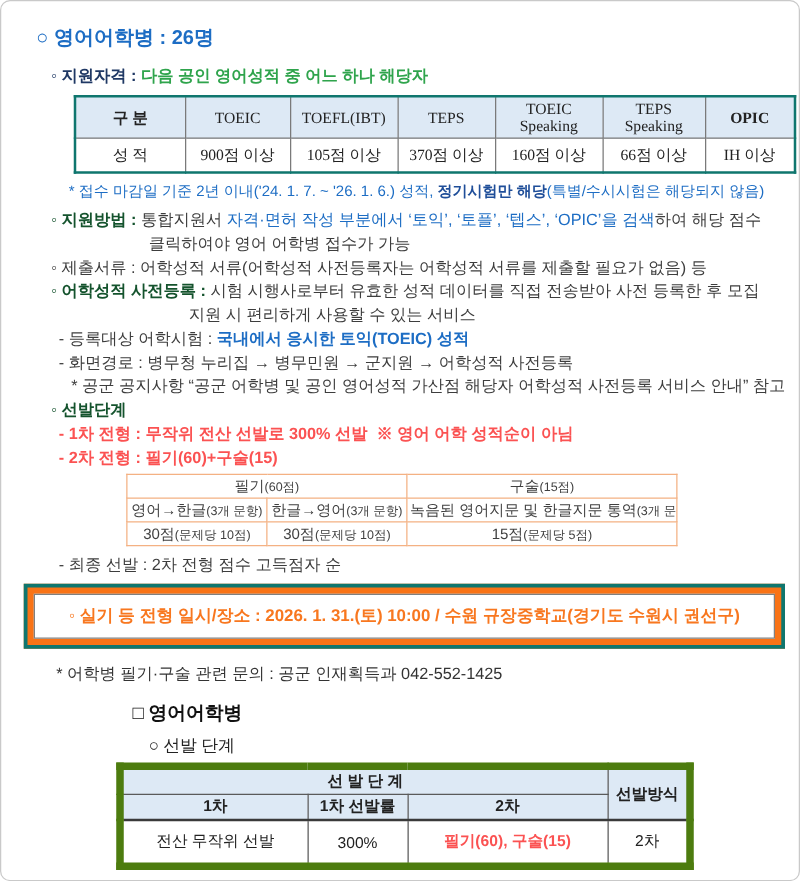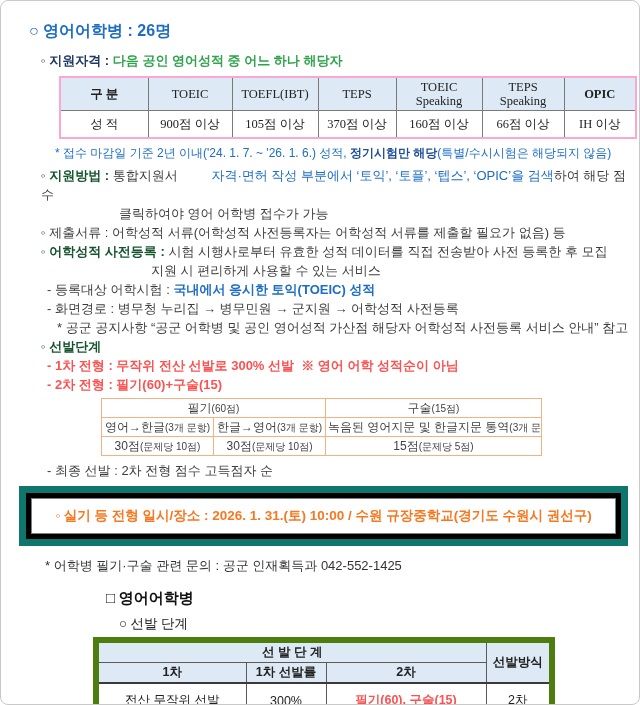--- a/index.html
+++ b/index.html
@@ -18,53 +18,53 @@
     margin-bottom:10px;
   }
   .qual { margin-left:12px; font-weight:bold; margin-bottom:6px; }
   .qual .qlabel { color:var(--navy,#1f3864); }
   .qual .qvalue { color:var(--green,#2fa44c); }
 
   table.t1 {
     border-collapse:collapse; table-layout:fixed; width:576px;
     margin:0 0 6px 30px;
     font-family:"Liberation Serif", serif;
-    border:2px solid #f9a8d4;
+    border:2px solid #0f766e;
   }
   .t1 th, .t1 td { border:1px solid #7a7a7a; text-align:center; font-size:12.5px; color:#222; padding:0 1px; }
   .t1 thead th { background:var(--thbg,#dde9f5); height:32px; font-weight:normal; white-space:pre-line; line-height:14px; }
   .t1 thead th.b { font-weight:bold; }
   .t1 tbody td { height:26px; }
 
   .note { margin-left:26px; font-size:12px; line-height:16px; color:var(--blue,#1d6dc4); margin-bottom:5px; }
   .note .nbold { color:var(--blue-dark,#1f4e99); font-weight:bold; }
 
   .item { margin-left:12px; }
   .dash { margin-left:18px; }
   .note2 { margin-left:28px; }
   .blabel { font-weight:bold; color:#14532d; }
-  .bluetext { color:var(--blue,#1d6dc4);margin-left:30px; }
+  .bluetext { color:var(--blue,#1d6dc4); }
   .bluebold { color:var(--blue,#1d6dc4); font-weight:bold; }
   .redtext { color:var(--red,#fb5252); font-weight:bold; }
   .indent-apply { padding-left:78px; }
   .indent-prereg { padding-left:110px; }
 
   table.t2 {
     border-collapse:collapse; table-layout:fixed; width:440px;
     margin:4px 0 5px 72px; color:#404040;
     border:1px solid var(--t2border,#f4b183);
   }
   .t2 td { border:1px solid var(--t2border,#f4b183); text-align:center; height:18px; font-size:12px; padding:0 2px; overflow:hidden; white-space:nowrap; }
   .t2 .sub { font-size:10px; }
 
   .final { margin-bottom:6px; }
 
   .notice-outer {
     box-sizing:border-box; margin-left:-10px; width:609px;
-    background:#000000; border:7px solid #0f766e; padding:5px;
+    background:#f97316; border:3px solid #0f766e; padding:5px;
     margin-bottom:10px;
   }
   .notice-inner {
     background:#ffffff; border:1px solid #808080; text-align:center;
     padding:8px 2px; font-weight:bold; color:var(--orange,#f8771f); font-size:13.5px;
   }
 
   .contact { margin-left:16px; color:#333333; margin-bottom:13px; }
 
   .sub-title {

